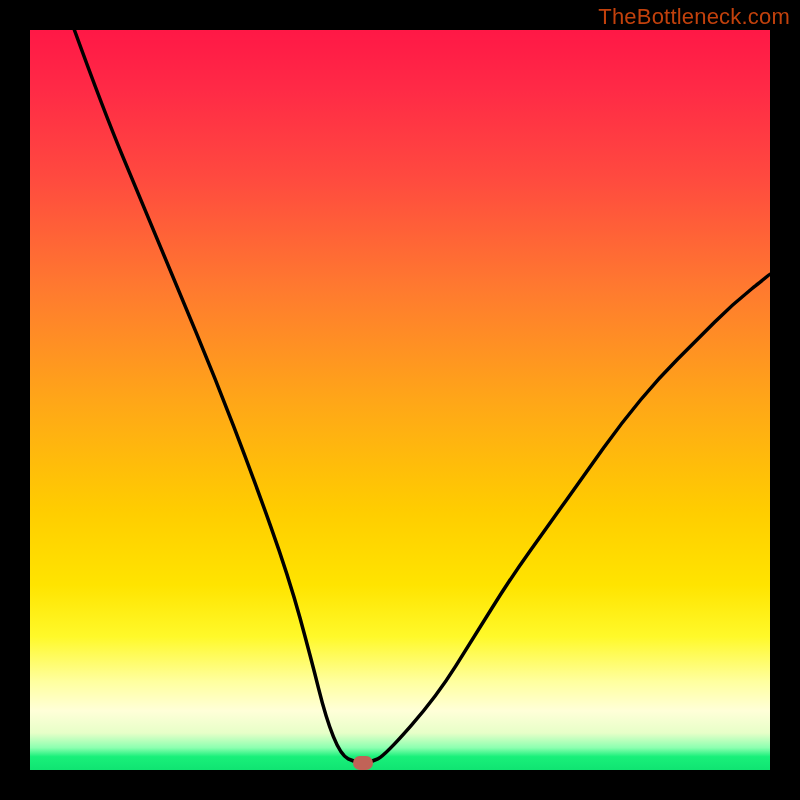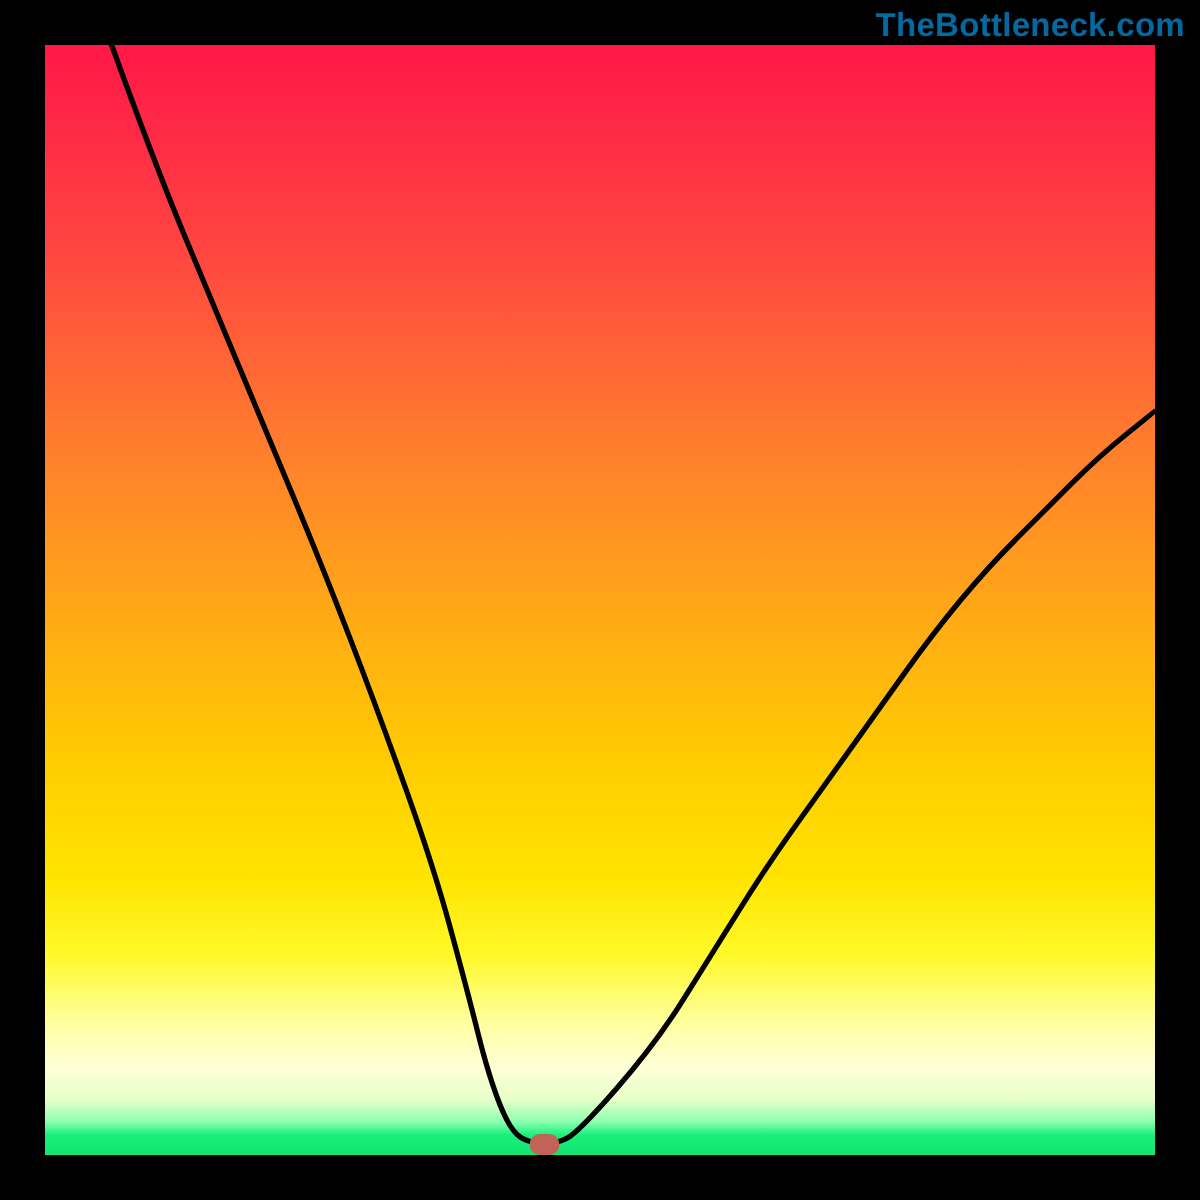--- a/index.html
+++ b/index.html
@@ -41,23 +41,23 @@
       #e7ffc8 95%,
       #8bffb0 97%,
       #19f07a 98.2%,
       #10e472 100%
     );
   }
   .watermark {
     position: absolute;
     top: 4px;
     right: 10px;
-    color: #0369a1;
+    color: #c2410c;
     font-size: 22px;
-    font-weight: 700;
+    font-weight: 400;
     letter-spacing: 0.2px;
     user-select: none;
   }
   svg.curve {
     position: absolute;
     left: 0;
     top: 0;
     width: 740px;
     height: 740px;
     overflow: visible;

